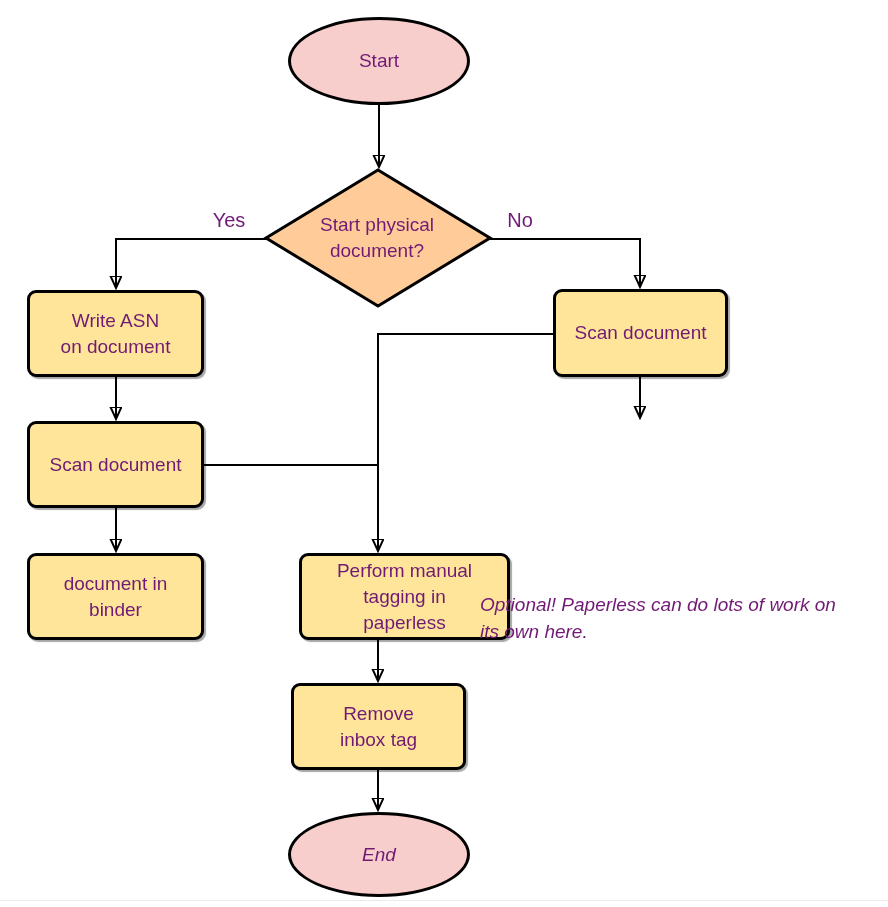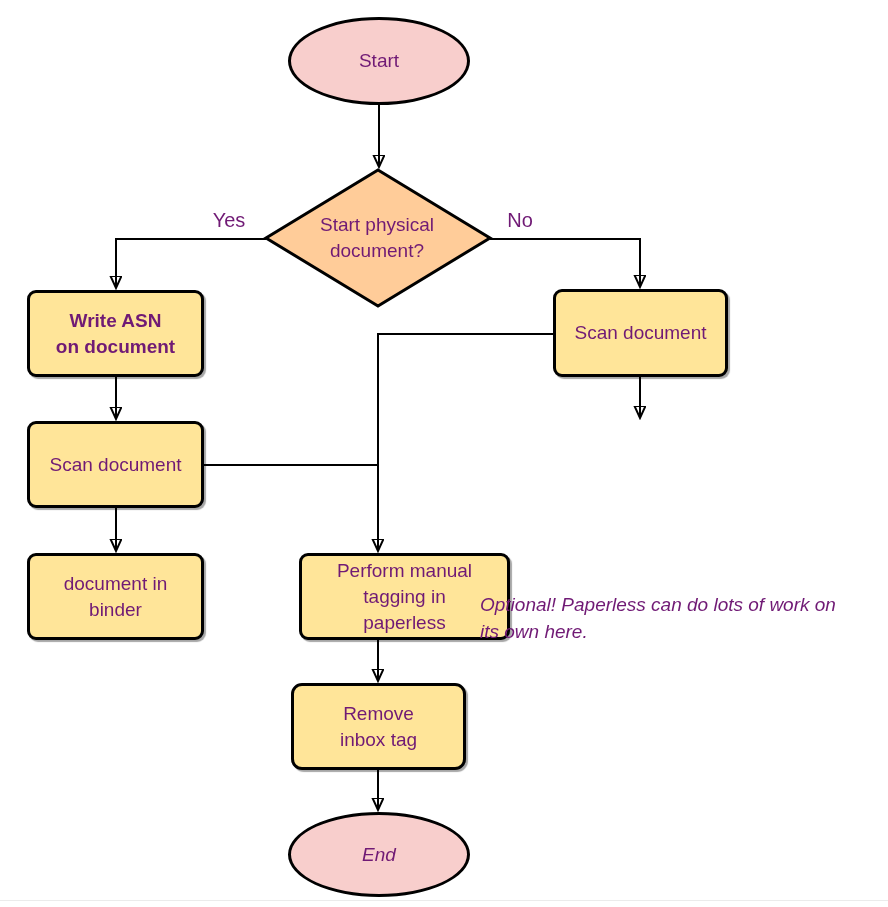--- a/index.html
+++ b/index.html
@@ -29,27 +29,27 @@
   .decision-label span{display:block;}
   .edge-label{position:absolute;font-size:20px;line-height:18px;}
   .label-yes{left:204px;top:211px;width:50px;text-align:center;}
   .label-no{left:498px;top:211px;width:44px;text-align:center;}
   .note{
     position:absolute;left:480px;top:591px;width:410px;
     font-size:19px;font-style:italic;line-height:27px;
   }
   .note span{display:block;}
   .pos-start{left:288px;top:17px;width:182px;height:88px;}
-  .pos-write{left:27px;top:290px;width:177px;height:87px;font-weight:bold;}
+  .pos-write{left:27px;top:290px;width:177px;height:87px;}
   .pos-scanl{left:27px;top:421px;width:177px;height:87px;}
   .pos-archive{left:27px;top:553px;width:177px;height:87px;}
   .pos-scanr{left:553px;top:289px;width:175px;height:88px;}
   .pos-trash{left:553px;top:420px;width:175px;height:88px;}
   .pos-perform{left:299px;top:553px;width:211px;height:87px;}
-  .pos-remove{left:291px;top:683px;width:175px;height:87px;border-radius:11px;}
+  .pos-remove{left:291px;top:683px;width:175px;height:87px;}
   .pos-end{left:288px;top:812px;width:182px;height:85px;font-style:italic;}
   .hairline{position:absolute;left:0;top:900px;width:888px;height:1px;background:#ebebeb;}
 </style>
 </head>
 <body>
 
 <div class="canvas">
 
   <svg class="connectors" width="888" height="907" aria-hidden="true">
     <defs>

